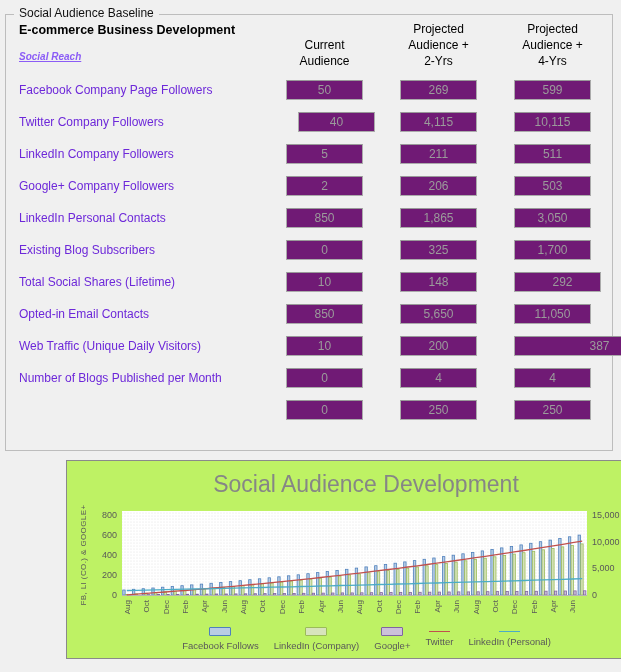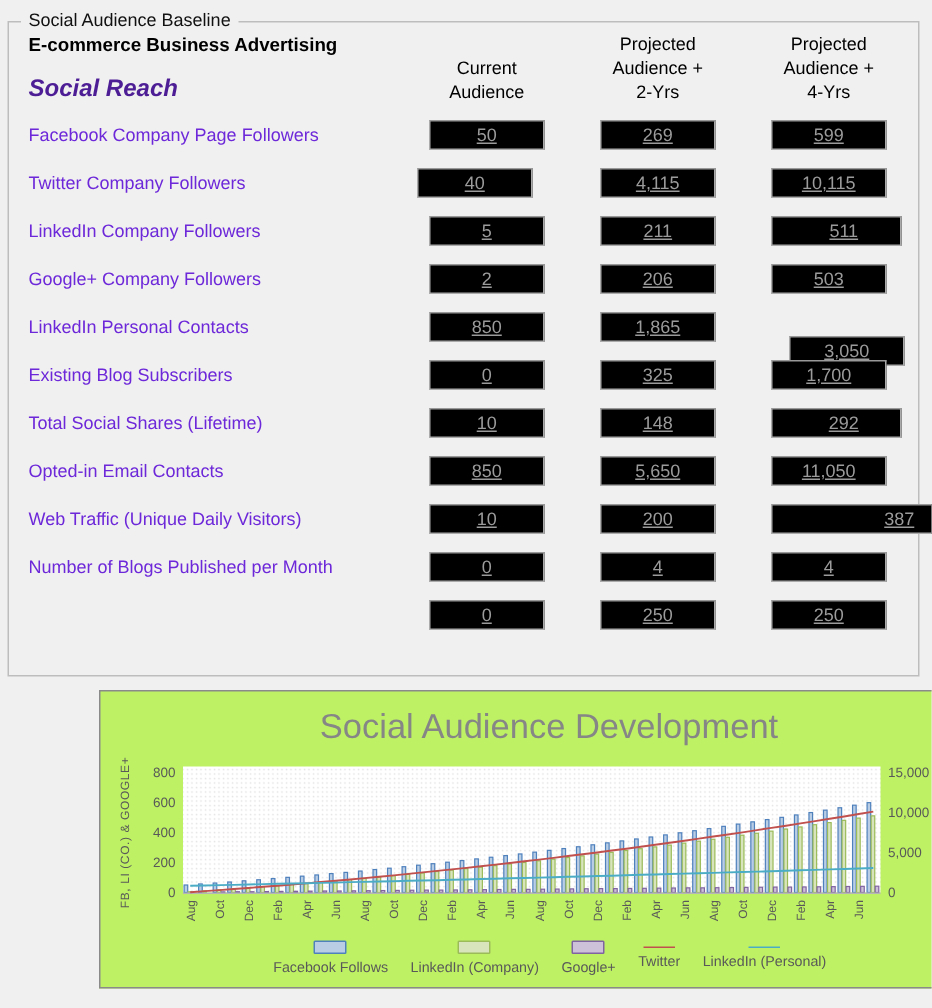--- a/index.html
+++ b/index.html
@@ -1,80 +1,80 @@
 <!DOCTYPE html>
 <html><head>
 <meta charset="utf-8">
 <style>
   html,body{margin:0;padding:0;}
   body{width:621px;height:672px;background:#f0f0f0;font-family:"Liberation Sans",sans-serif;position:relative;overflow:hidden;}
   .groupbox{position:absolute;left:5px;top:14px;width:606px;height:435px;border:1px solid #bdbdbd;background:#f0f0f0;}
   .groupbox-label{position:absolute;top:-9px;left:8px;background:#f0f0f0;padding:0 5px;font-size:12px;color:#111;}
   .section-title{position:absolute;left:13px;top:8px;font-size:12.5px;font-weight:bold;color:#000;}
-  .section-subtitle{position:absolute;left:13px;top:36px;font-size:16px;font-weight:bold;font-style:italic;color:#4c1d95;}
+  .section-subtitle{position:absolute;left:13px;top:36px;font-size:10px;font-weight:bold;font-style:italic;color:#8b5cf6;text-decoration:underline;}
   .col-head{position:absolute;width:101px;text-align:center;font-size:12px;line-height:16px;color:#000;}
   .row{position:absolute;left:0;width:100%;height:20px;}
   .row-label{position:absolute;left:13px;top:0;line-height:20px;font-size:12px;color:#6d28d9;white-space:nowrap;}
-  .value-box{position:absolute;top:0;width:75px;height:18px;background:#000000;border:1px solid #ababab;border-top-color:#999;
-             color:#9b9b9b;font-size:12px;text-align:center;line-height:18px;text-decoration:underline;}
+  .value-box{position:absolute;top:0;width:75px;height:18px;background:#701a75;border:1px solid #ababab;border-top-color:#999;
+             color:#9b9b9b;font-size:12px;text-align:center;line-height:18px;}
   .chart-panel{position:absolute;left:22px;top:460px;width:599px;height:197px;border:1px solid #8a8a8a;background:#bef264;margin-left:44px;}
   .legend{position:absolute;left:0;bottom:7px;width:100%;display:flex;justify-content:center;align-items:center;gap:15px;}
   .legend-item{display:flex;align-items:center;gap:4px;flex-direction:column;}
   .legend-label{font-size:9.5px;color:#595959;white-space:nowrap;}
   .swatch-bar{display:inline-block;width:20px;height:7px;border-radius:1px;}
   .swatch-line{display:inline-block;width:21px;height:0;}
   svg text{font-family:"Liberation Sans",sans-serif;}
 </style>
 </head>
 <body>
 
 <div class="groupbox">
   <span class="groupbox-label">Social Audience Baseline</span>
-  <div class="section-title">E-commerce Business Advertising</div>
+  <div class="section-title">E-commerce Business Development</div>
   <div class="section-subtitle">Social Reach</div>
   <div id="col-heads">
       <div class="col-head" style="left: 268px; top: 22px; white-space: pre-line;">Current
 Audience</div>
       <div class="col-head" style="left: 382px; top: 6px; white-space: pre-line;">Projected
 Audience +
 2-Yrs</div>
       <div class="col-head" style="left: 496px; top: 6px; white-space: pre-line;">Projected
 Audience +
 4-Yrs</div>
     </div>
   <div id="rows">
       <div class="row" style="top: 65px;">
         <span class="row-label">Facebook Company Page Followers</span>
         <div class="value-box" style="left: 280px;">50</div>
         <div class="value-box" style="left: 394px;">269</div>
         <div class="value-box" style="left: 508px;">599</div>
       </div>
       <div class="row" style="top: 97px;">
         <span class="row-label">Twitter Company Followers</span>
-        <div class="value-box" style="left: 272px;">40</div>
+        <div class="value-box" style="left: 292px;">40</div>
         <div class="value-box" style="left: 394px;">4,115</div>
         <div class="value-box" style="left: 508px;">10,115</div>
       </div>
       <div class="row" style="top: 129px;">
         <span class="row-label">LinkedIn Company Followers</span>
         <div class="value-box" style="left: 280px;">5</div>
         <div class="value-box" style="left: 394px;">211</div>
-        <div class="value-box" style="left: 508px; padding-left: 10px;">511</div>
+        <div class="value-box" style="left: 508px;">511</div>
       </div>
       <div class="row" style="top: 161px;">
         <span class="row-label">Google+ Company Followers</span>
         <div class="value-box" style="left: 280px;">2</div>
         <div class="value-box" style="left: 394px;">206</div>
         <div class="value-box" style="left: 508px;">503</div>
       </div>
       <div class="row" style="top: 193px;">
         <span class="row-label">LinkedIn Personal Contacts</span>
         <div class="value-box" style="left: 280px;">850</div>
         <div class="value-box" style="left: 394px;">1,865</div>
-        <div class="value-box" style="left: 520px; margin-top: 16px;">3,050</div>
+        <div class="value-box" style="left: 508px;">3,050</div>
       </div>
       <div class="row" style="top: 225px;">
         <span class="row-label">Existing Blog Subscribers</span>
         <div class="value-box" style="left: 280px;">0</div>
         <div class="value-box" style="left: 394px;">325</div>
         <div class="value-box" style="left: 508px;">1,700</div>
       </div>
       <div class="row" style="top: 257px;">
         <span class="row-label">Total Social Shares (Lifetime)</span>
         <div class="value-box" style="left: 280px;">10</div>

